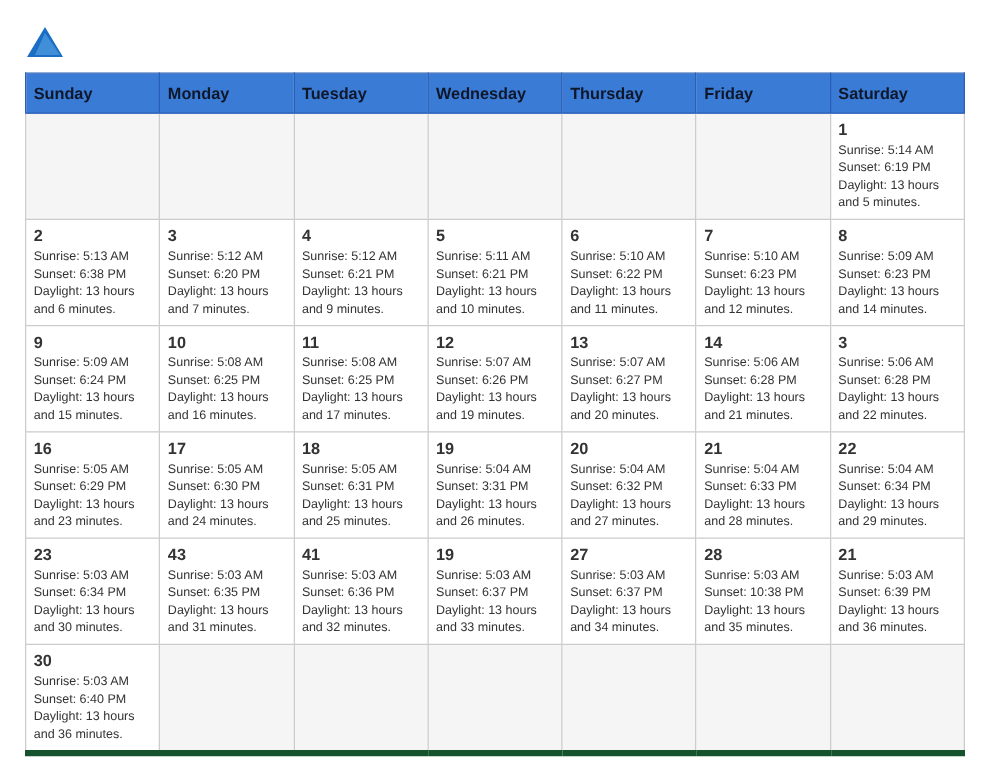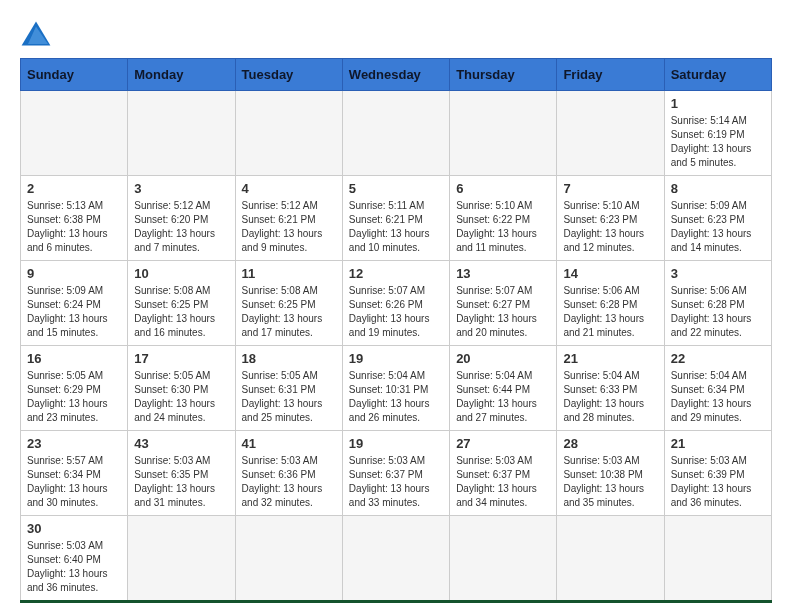--- a/index.html
+++ b/index.html
@@ -81,21 +81,21 @@
       color: #333;
       display: block;
       margin-bottom: 3px;
     }
     .day-info {
       font-size: 10px;
       line-height: 1.4;
       color: #333;
     }
     .last-row td {
-      border-bottom: 3px solid #14532d;
+      border-bottom: 5px solid #14532d;
     }
   </style>
 </head>
 <body>
 
 <div class="header-section">
   <div class="logo">
     <svg class="logo-icon" viewBox="0 0 40 35">
       <polygon points="20,2 38,32 2,32" fill="#1a6fc4"></polygon>
       <polygon points="20,8 35,30 10,30" fill="#5ba3e8" opacity="0.6"></polygon>
@@ -240,46 +240,46 @@
         </td>
         <td>
           <span class="day-number">18</span>
           <div class="day-info">Sunrise: 5:05 AM
 Sunset: 6:31 PM
 Daylight: 13 hours and 25 minutes.</div>
         </td>
         <td>
           <span class="day-number">19</span>
           <div class="day-info">Sunrise: 5:04 AM
-Sunset: 10:31 PM
+Sunset: 3:31 PM
 Daylight: 13 hours and 26 minutes.</div>
         </td>
         <td>
           <span class="day-number">20</span>
           <div class="day-info">Sunrise: 5:04 AM
-Sunset: 6:44 PM
+Sunset: 6:32 PM
 Daylight: 13 hours and 27 minutes.</div>
         </td>
         <td>
           <span class="day-number">21</span>
           <div class="day-info">Sunrise: 5:04 AM
 Sunset: 6:33 PM
 Daylight: 13 hours and 28 minutes.</div>
         </td>
         <td>
           <span class="day-number">22</span>
           <div class="day-info">Sunrise: 5:04 AM
 Sunset: 6:34 PM
 Daylight: 13 hours and 29 minutes.</div>
         </td>
       </tr>
       <tr>
         <td>
           <span class="day-number">23</span>
-          <div class="day-info">Sunrise: 5:57 AM
+          <div class="day-info">Sunrise: 5:03 AM
 Sunset: 6:34 PM
 Daylight: 13 hours and 30 minutes.</div>
         </td>
         <td>
           <span class="day-number">43</span>
           <div class="day-info">Sunrise: 5:03 AM
 Sunset: 6:35 PM
 Daylight: 13 hours and 31 minutes.</div>
         </td>
         <td>

